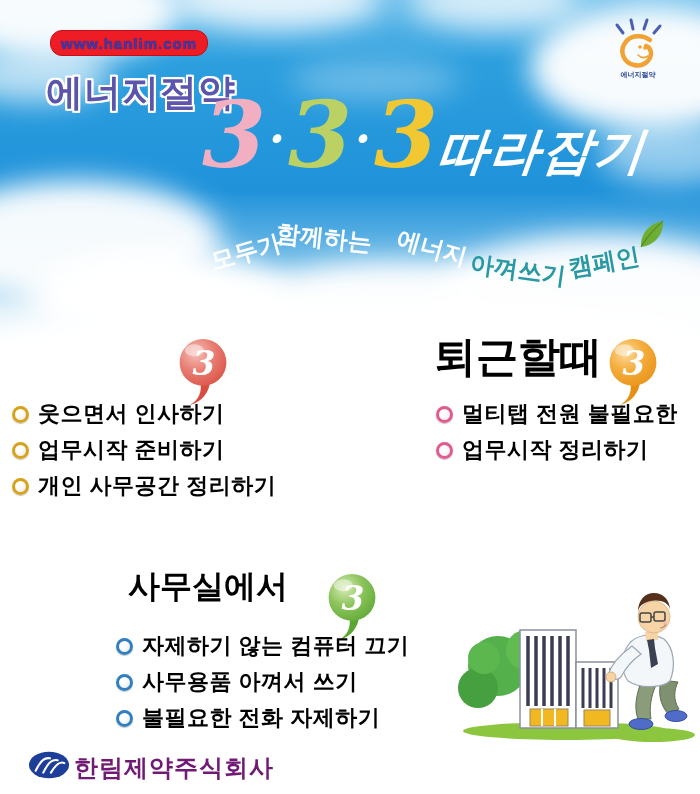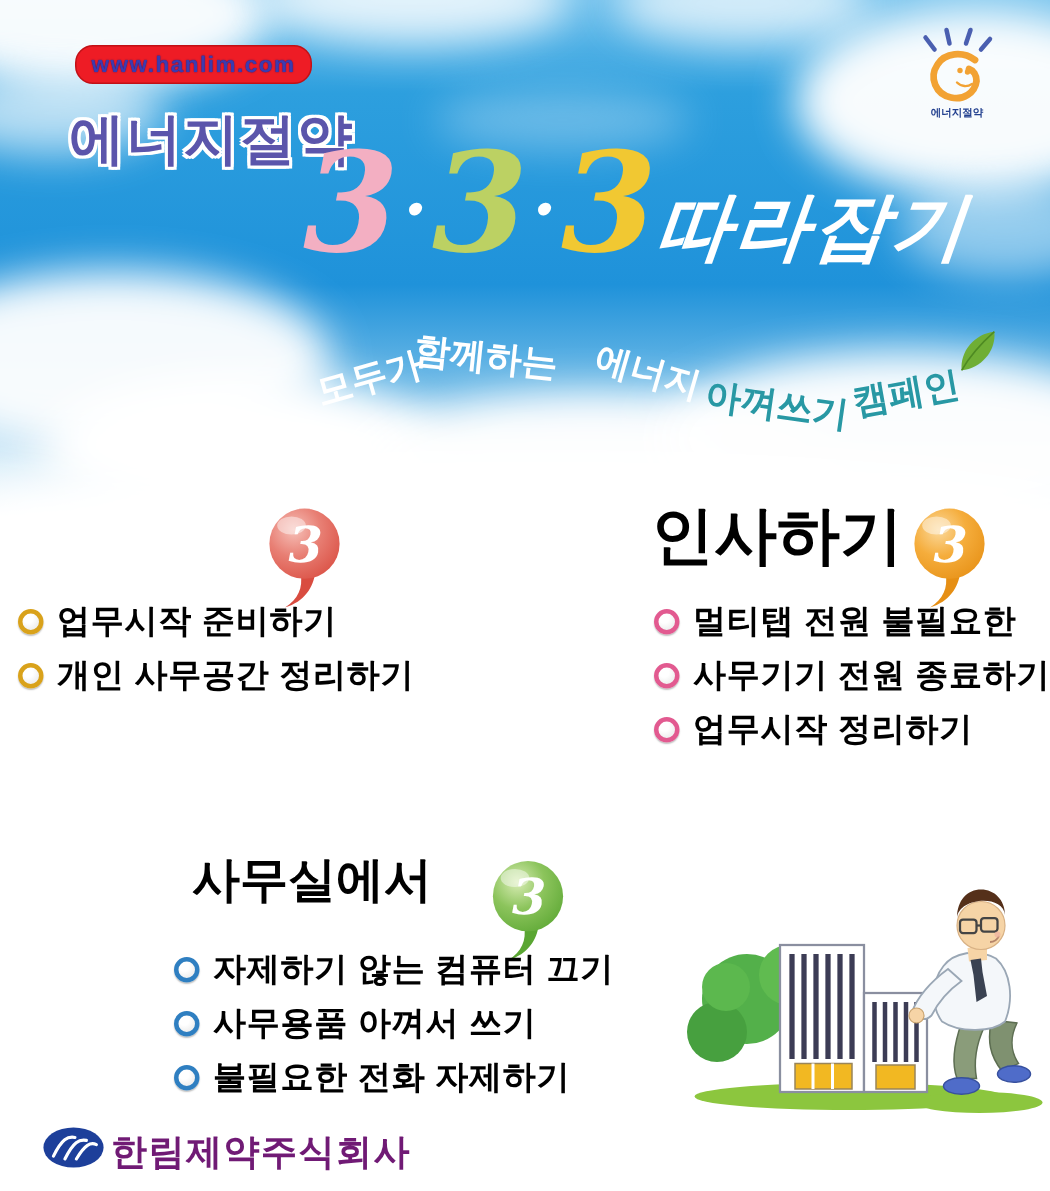--- a/index.html
+++ b/index.html
@@ -191,50 +191,50 @@
       </radialGradient>
     </defs>
     <path d="M27,52 C29,63 25,72 15,78 C30,74 37,62 38,52 Z" fill="#d94c40"></path>
     <circle cx="30" cy="29" r="27" fill="url(#gRed)"></circle>
     <ellipse cx="20" cy="15" rx="11" ry="7" fill="rgba(255,255,255,0.45)"></ellipse>
     <text x="31" y="43" text-anchor="middle">3</text>
   </svg>
   <ul class="item-list l1">
     <li>
       <span class="bullet gold"></span>
+      <span class="txt">웃으면서 인사하기</span>
+    </li>
+    <li>
+      <span class="bullet gold"></span>
       <span class="txt">업무시작 준비하기</span>
     </li>
     <li>
       <span class="bullet gold"></span>
       <span class="txt">개인 사무공간 정리하기</span>
     </li>
   </ul>
 
-  <div class="section-heading h2">인사하기</div>
+  <div class="section-heading h2">퇴근할때</div>
   <svg class="badge b2" viewBox="0 0 60 80">
     <defs>
       <radialGradient id="gOrange" cx="0.35" cy="0.3" r="0.85">
         <stop offset="0" stop-color="#fbd99c"></stop>
         <stop offset="0.45" stop-color="#f5ad3c"></stop>
         <stop offset="1" stop-color="#e68f14"></stop>
       </radialGradient>
     </defs>
     <path d="M27,52 C29,63 25,72 15,78 C30,74 37,62 38,52 Z" fill="#e68f14"></path>
     <circle cx="30" cy="29" r="27" fill="url(#gOrange)"></circle>
     <ellipse cx="20" cy="15" rx="11" ry="7" fill="rgba(255,255,255,0.45)"></ellipse>
     <text x="31" y="43" text-anchor="middle">3</text>
   </svg>
   <ul class="item-list l2">
     <li>
       <span class="bullet pink"></span>
       <span class="txt">멀티탭 전원 불필요한</span>
-    </li>
-    <li>
-      <span class="bullet pink"></span>
-      <span class="txt">사무기기 전원 종료하기</span>
     </li>
     <li>
       <span class="bullet pink"></span>
       <span class="txt">업무시작 정리하기</span>
     </li>
   </ul>
 
   <div class="section-heading h3">사무실에서</div>
   <svg class="badge b3" viewBox="0 0 60 80">
     <defs>

